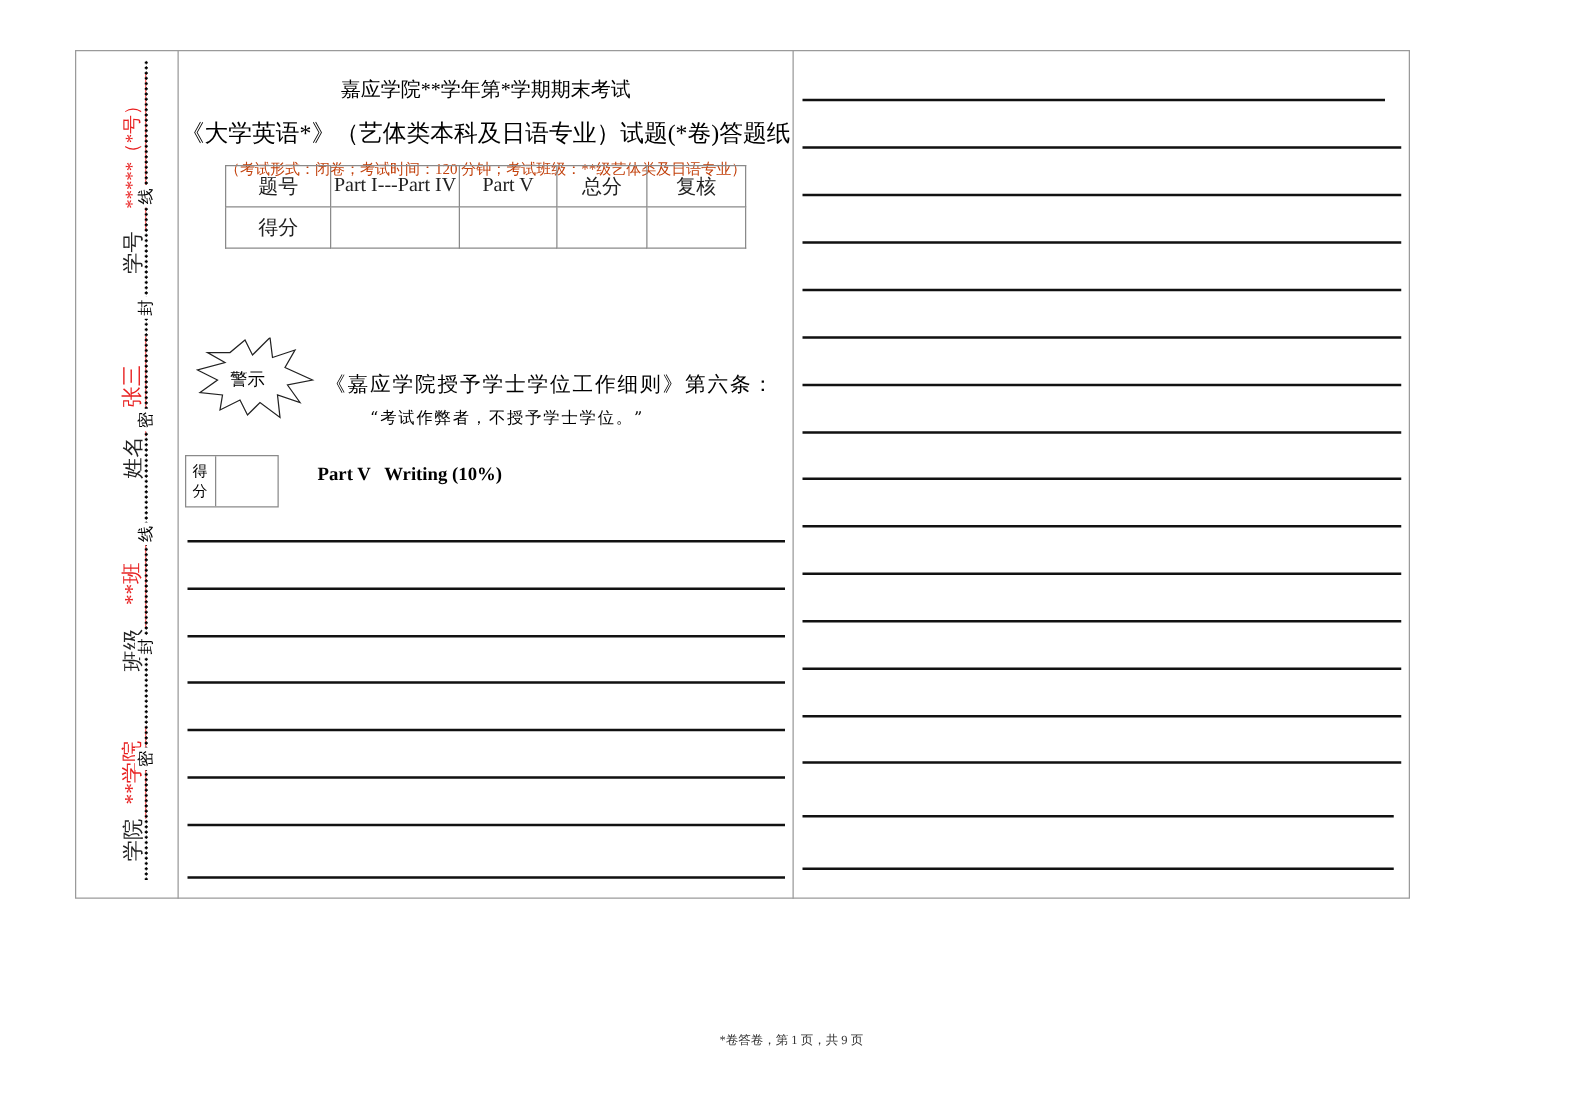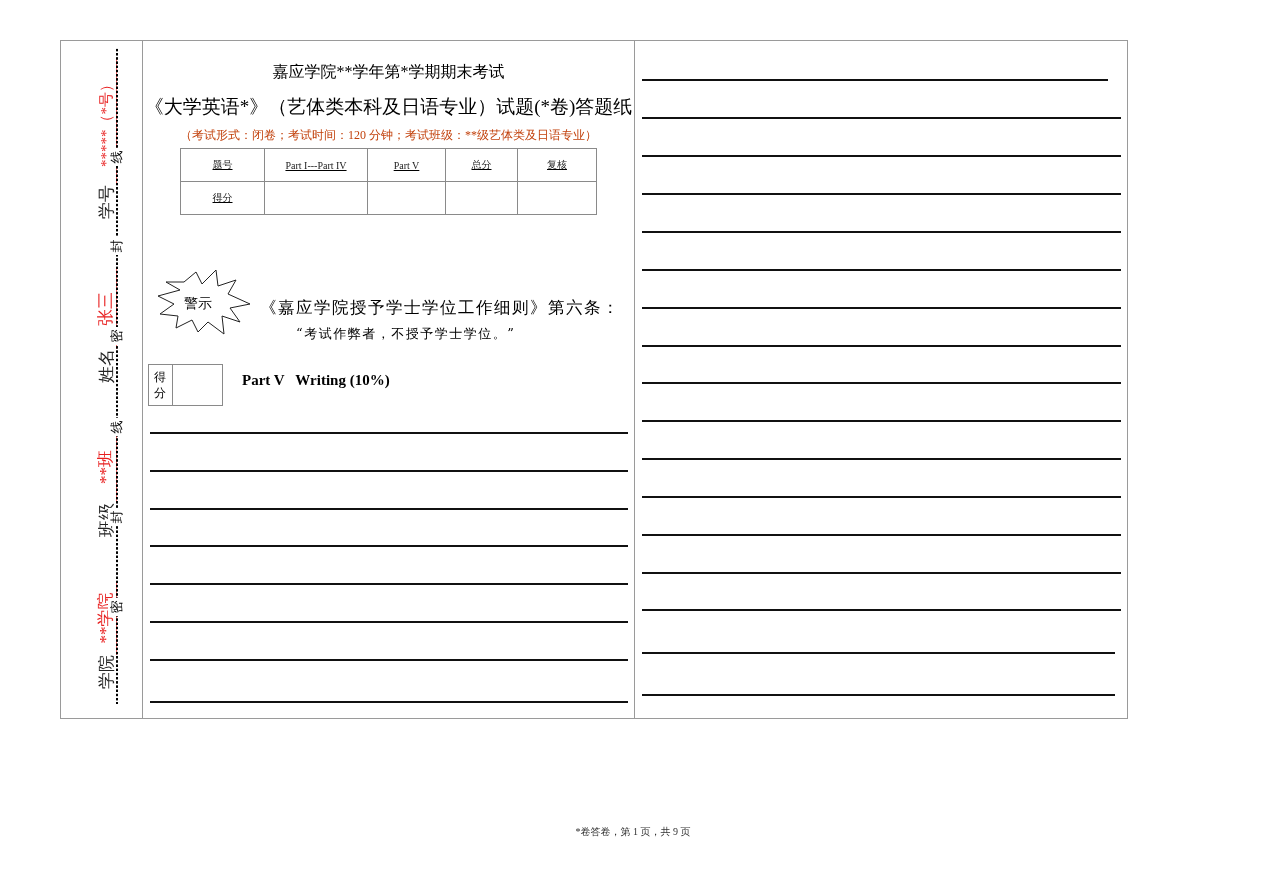--- a/index.html
+++ b/index.html
@@ -21,32 +21,32 @@
   .seal-line { position: absolute; left: 115px; top: 48px; width: 4px; height: 656px;
     background-image: radial-gradient(circle, #000 1.1px, transparent 1.3px); background-size: 4px 4.2px; background-repeat: repeat-y; }
   .seal-char { position: absolute; left: 108px; width: 18px; background: #fff; font-size: 13px; text-align: center;
     transform: rotate(-90deg); line-height: 18px; }
 
   
   .title1 { position: absolute; left: 143px; width: 491px; top: 62px; text-align: center; font-size: 16px; }
   .title2 { position: absolute; left: 143px; width: 491px; top: 94px; text-align: center; font-size: 19px; }
   .title3 { position: absolute; left: 143px; width: 491px; top: 127px; text-align: center; font-size: 12px; color: #c2410c; }
 
-  table.score { position: absolute; left: 180px; top: 148px; border-collapse: collapse; font-size: 10px; text-decoration: underline; }
+  table.score { position: absolute; left: 180px; top: 132px; border-collapse: collapse; font-size: 16px; }
   table.score td { border: 1px solid #8a8a8a; height: 33px; text-align: center; vertical-align: middle; color: #222; }
 
   .warn-burst { position: absolute; left: 156px; top: 270px; width: 96px; height: 66px; }
   .warn-text { position: absolute; left: 184px; top: 295px; font-size: 14px; }
   .rule1 { position: absolute; left: 260px; top: 297px; font-size: 16.5px; letter-spacing: 1.5px; font-family: "DejaVu Serif", serif; }
   .rule2 { position: absolute; left: 296px; top: 325px; font-size: 13px; letter-spacing: 1.5px; font-family: "DejaVu Serif", serif; }
 
   .scorebox { position: absolute; left: 148px; top: 364px; width: 75px; height: 42px; border: 1px solid #8a8a8a; }
   .scorebox .sb-lbl { position: absolute; left: 0; top: 0; width: 24px; height: 40px; border-right: 1px solid #8a8a8a;
     font-size: 12px; line-height: 16px; padding: 4px 0 0 5px; }
-  .part-title { position: absolute; left: 242px; top: 372px; font-size: 15px; font-weight: bold; }
+  .part-title { position: absolute; left: 254px; top: 372px; font-size: 15px; font-weight: bold; }
 
   .wline { position: absolute; height: 1.5px; background: #111; }
 
   .footer { position: absolute; left: 0; width: 1266px; top: 825px; text-align: center; font-size: 10px; color: #333; }
 </style>
 </head>
 <body>
 
 <div class="sheet"></div>
 <div class="divider-binding"></div>

